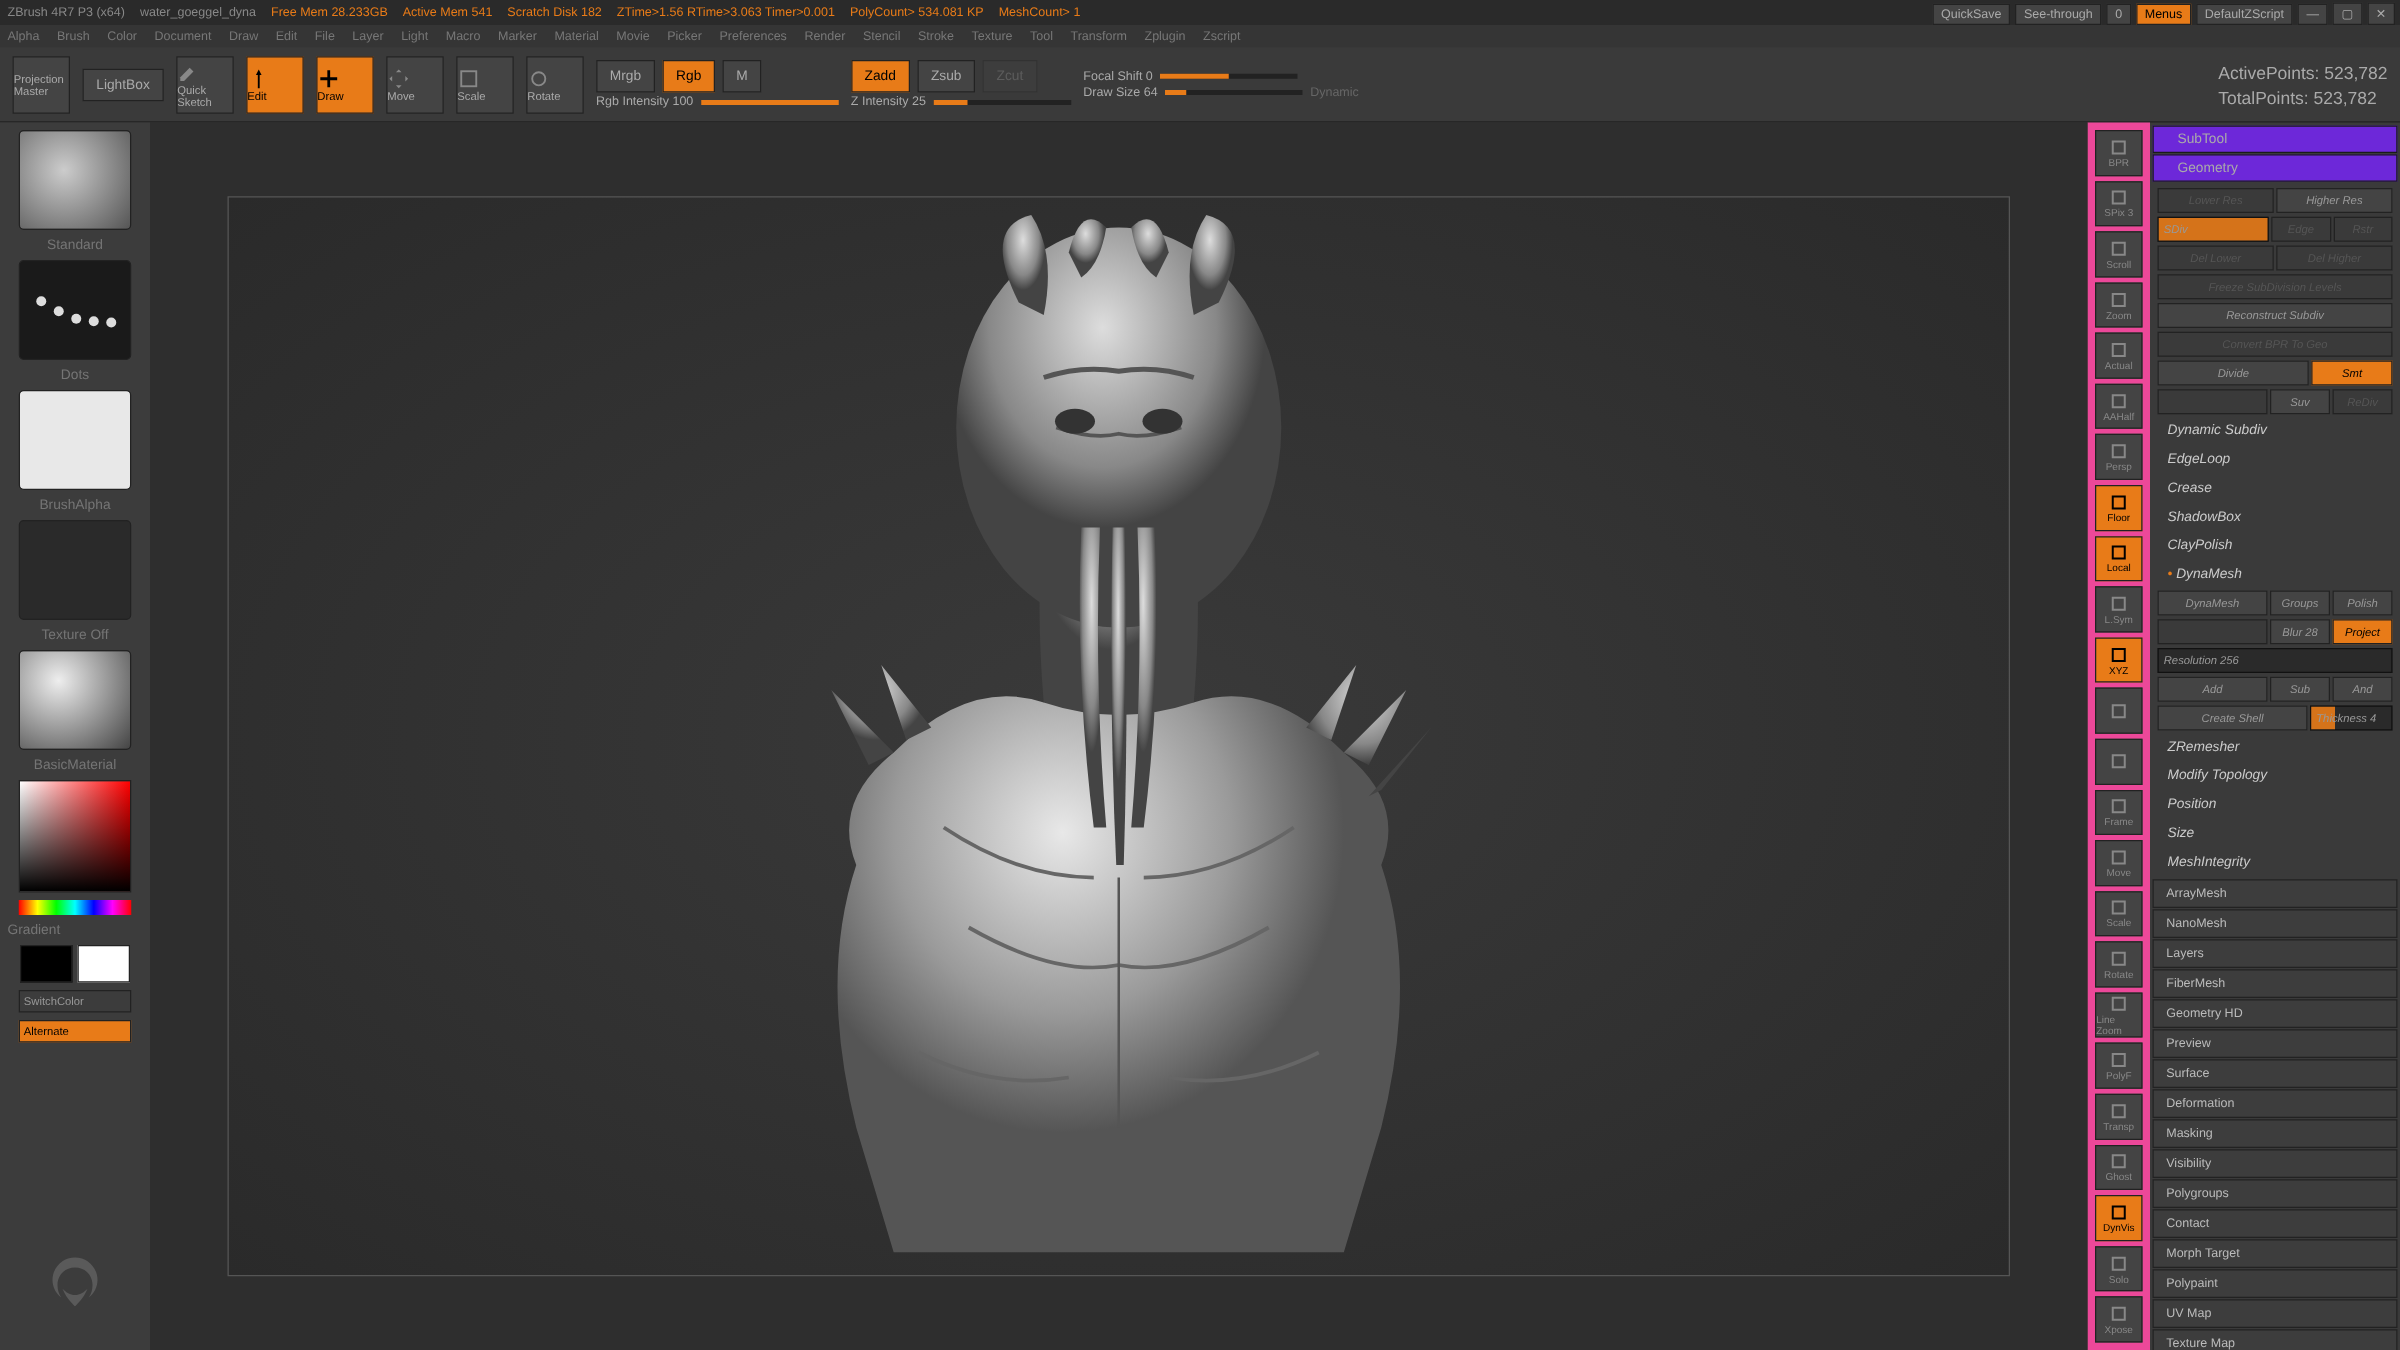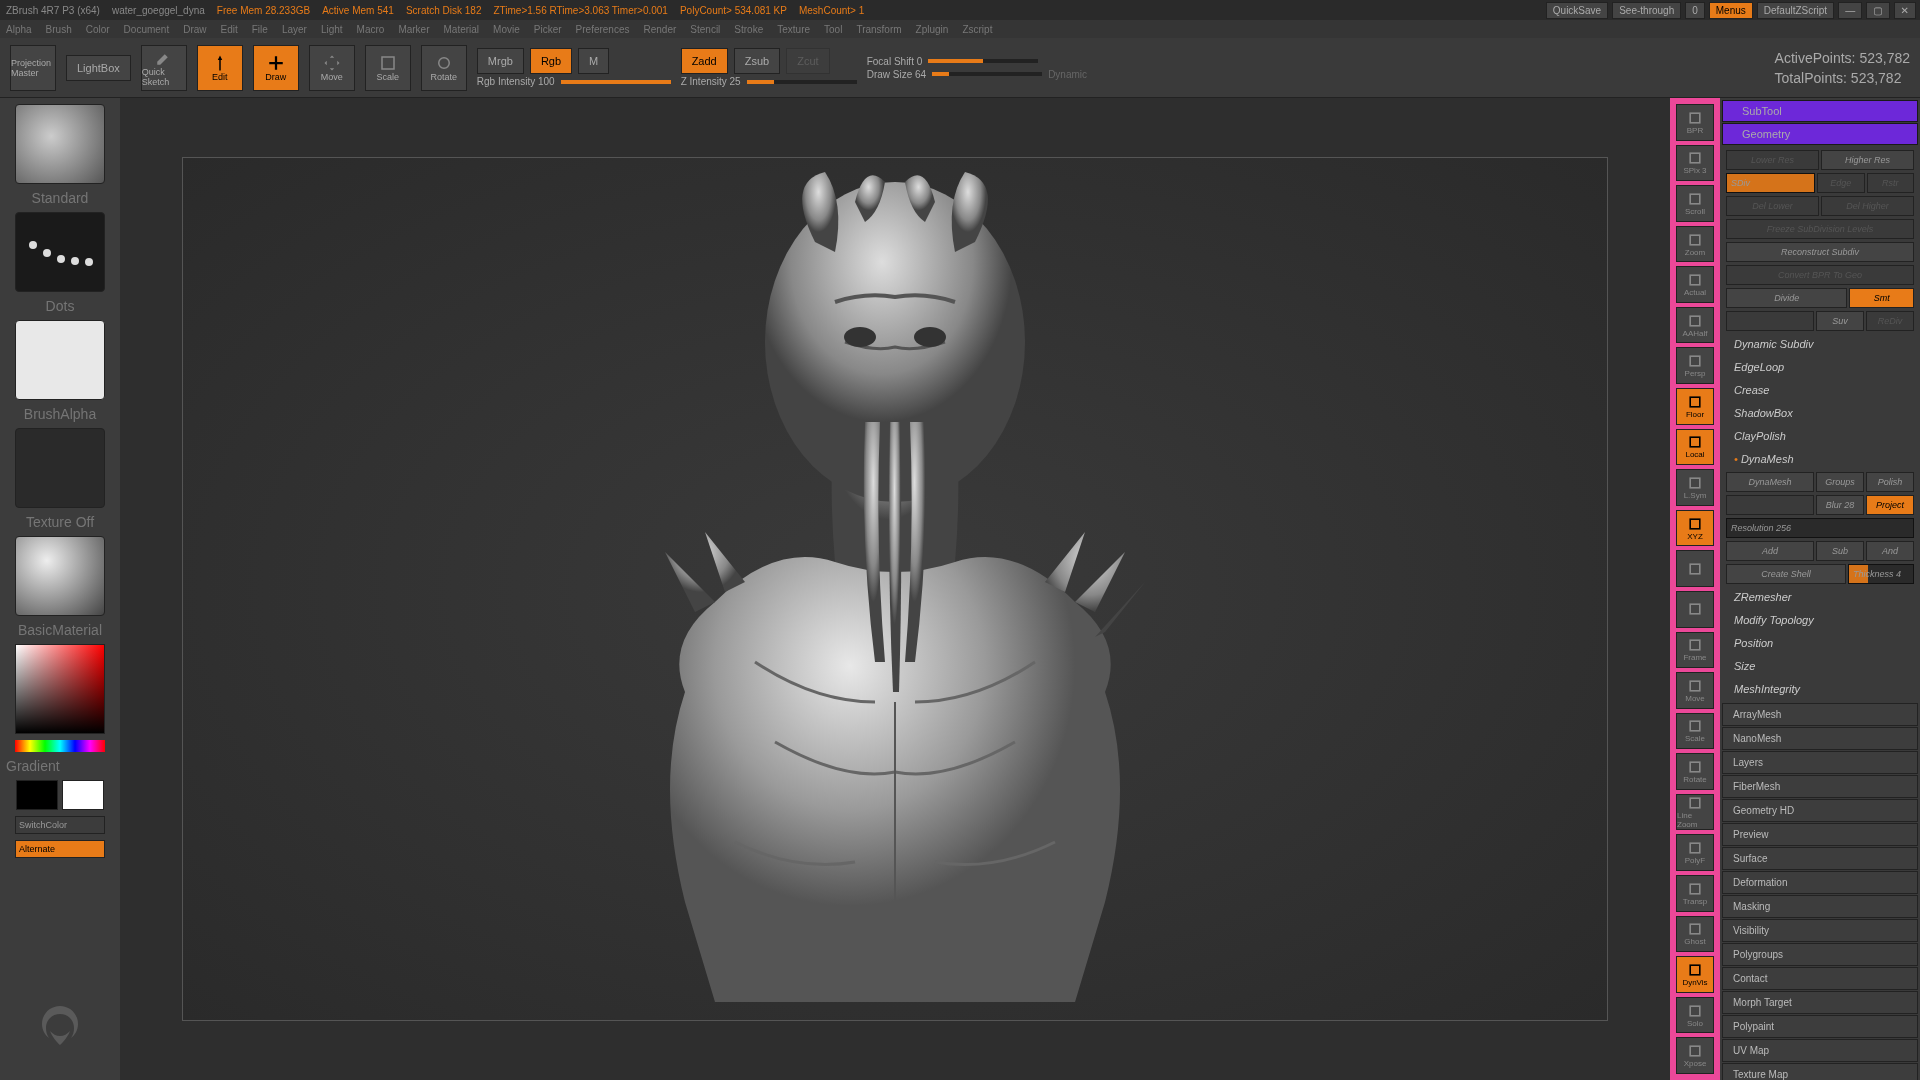--- a/index.html
+++ b/index.html
@@ -7,38 +7,38 @@
 .titlebar { height:20px; background:#2a2a2a; display:flex; align-items:center; padding:0 6px; gap:12px; font-size:10px; color:#888; }
 .titlebar .seg { color:#888; }
 .titlebar .seg.orange { color:#e87b18; }
 .menubar { height:18px; background:#353535; display:flex; align-items:center; padding:0 6px; gap:14px; font-size:10px; color:#777; }
 .menubar span { cursor:pointer; }
 .topright { position:absolute; right:4px; top:2px; display:flex; gap:4px; align-items:center; }
 .tr-btn { background:#444; color:#aaa; padding:2px 6px; font-size:10px; border:1px solid #222; }
 .tr-btn.orange { background:#e87b18; color:#000; }
 
 .shelf { height:60px; background:#3a3a3a; display:flex; align-items:center; padding:4px 10px; gap:10px; border-bottom:1px solid #222; }
-.shelf-btn { background:#444; border:1px solid #222; color:#aaa; font-size:9px; display:flex; flex-direction:column; align-items:center; justify-content:center; width:46px; height:46px; }
+.shelf-btn { background:#444; border:1px solid #222; color:#aaa; font-size:9px; display:flex; flex-direction:column; align-items:flex-start; justify-content:center; width:46px; height:46px; }
 .shelf-btn.active { background:#e87b18; color:#000; }
 .shelf-txtbtn { background:#444; border:1px solid #222; color:#aaa; padding:6px 10px; font-size:11px; }
 .shelf-txtbtn.active { background:#e87b18; color:#000; }
 .slider-group { display:flex; flex-direction:column; gap:2px; font-size:10px; color:#aaa; }
 .slider-row { display:flex; align-items:center; gap:6px; }
 .slider { width:110px; height:4px; background:#222; position:relative; }
 .slider .fill { height:100%; background:#e87b18; }
 .stat-col { font-size:14px; color:#aaa; margin-left:auto; display:flex; flex-direction:column; gap:4px; }
 
 .main { position:absolute; top:98px; left:0; right:0; bottom:0; display:flex; }
 .left-col { width:120px; background:#3c3c3c; display:flex; flex-direction:column; align-items:center; padding:6px; gap:6px; }
 .thumb { width:90px; height:80px; background:radial-gradient(circle at 40% 40%,#ccc,#555); border:1px solid #222; border-radius:4px; }
 .thumb.dots { background:#1a1a1a; display:flex; align-items:center; justify-content:center; }
 .dots-svg circle { fill:#ddd; }
 .thumb.sq { background:#e8e8e8; }
 .thumb.dark { background:#2a2a2a; }
-.lbl { font-size:14px; color:#757575; text-align:left; }
+.lbl { font-size:11px; color:#757575; text-align:left; }
 .colorpick { width:90px; height:90px; background:linear-gradient(to bottom,rgba(0,0,0,0) 0%,#000 100%),linear-gradient(to right,#fff 0%,#f00 100%); border:1px solid #222; position:relative; }
 .huebar { width:90px; height:12px; background:linear-gradient(to right,red,yellow,lime,cyan,blue,magenta,red); }
 .swatches { display:flex; gap:4px; }
 .sw { width:42px; height:30px; border:1px solid #222; }
 .lp-btn { width:90px; font-size:9px; padding:3px; text-align:left; border:1px solid #222; }
 .lp-btn.orange { background:#e87b18; color:#000; }
 
 .canvas-wrap { flex:1; background:#2e2e2e; display:flex; align-items:center; justify-content:center; position:relative; }
 .canvas { width:92%; height:88%; background:radial-gradient(ellipse at center,#3a3a3a 0%,#2a2a2a 100%); border:1px solid #555; position:relative; overflow:hidden; }
 .sculpt { position:absolute; left:50%; top:48%; transform:translate(-50%,-50%); }

